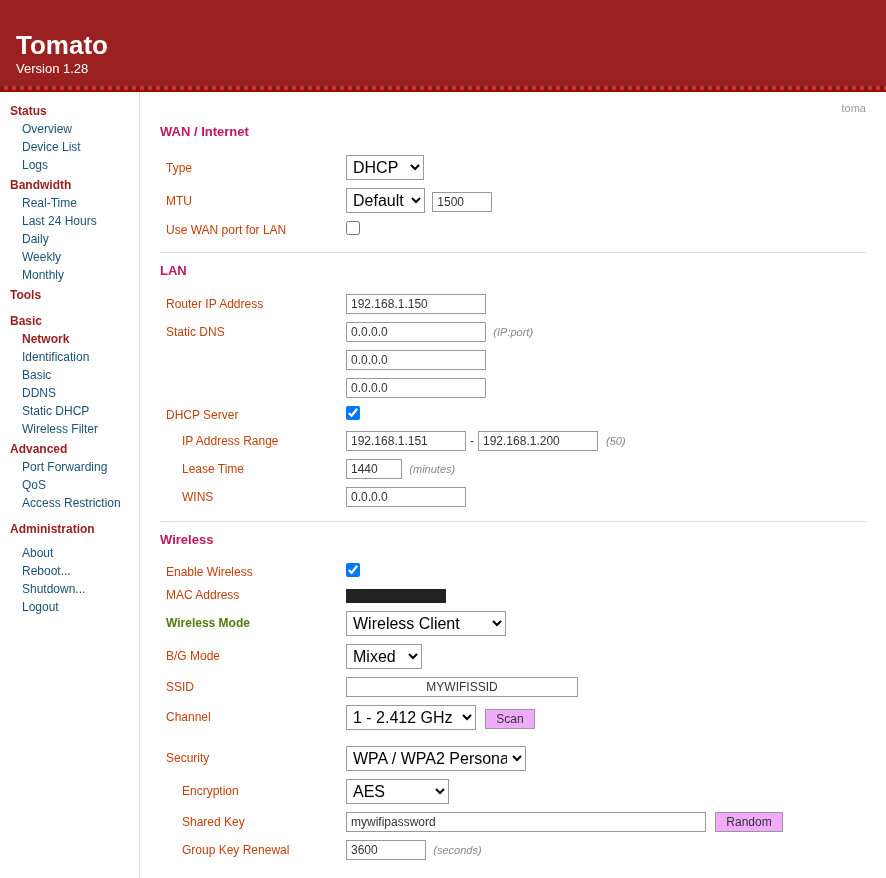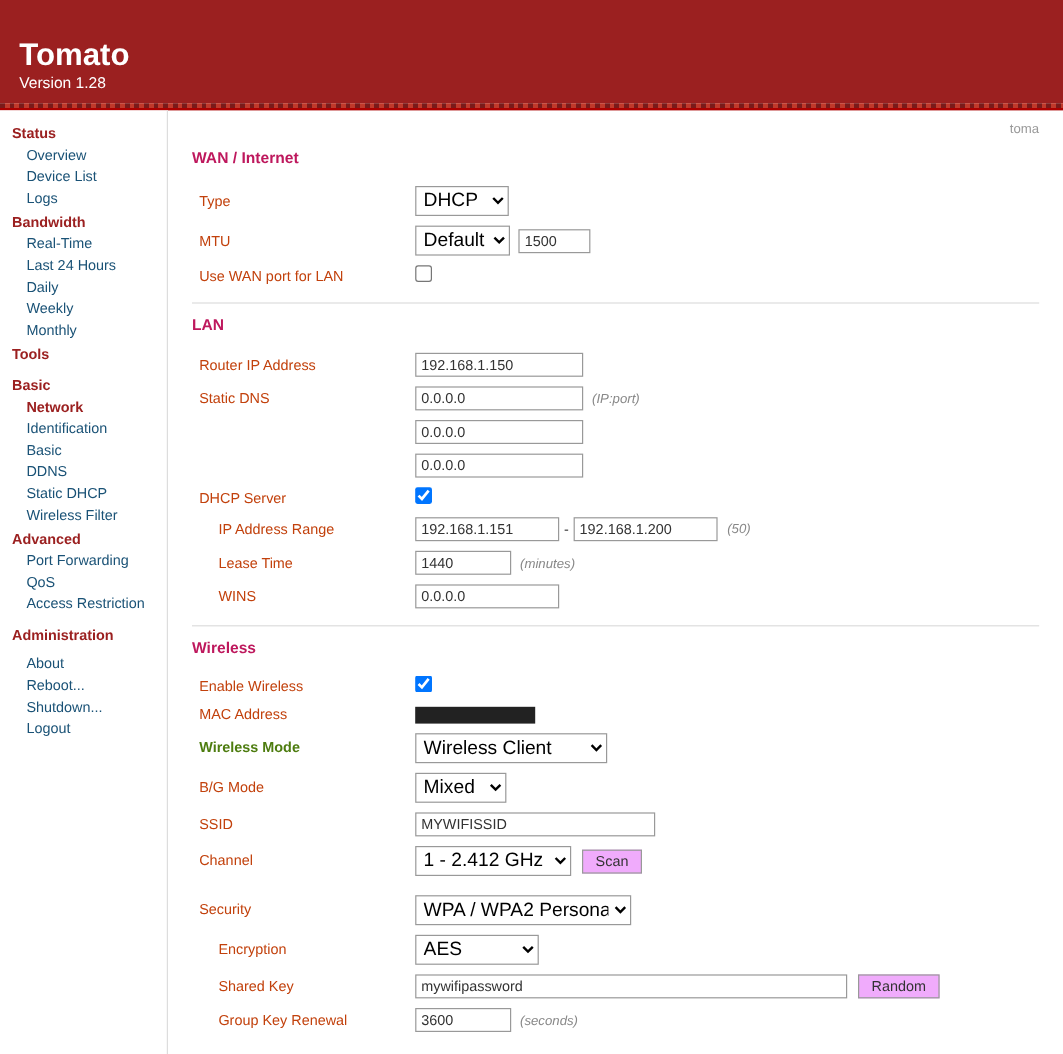--- a/index.html
+++ b/index.html
@@ -266,21 +266,21 @@
             <input type="text" style="width: 120px;" value="192.168.1.151">
             <span>-</span>
             <input type="text" style="width: 120px;" value="192.168.1.200">
             <span class="hint">(50)</span>
           </div>
         </td>
       </tr>
       <tr>
         <td class="label-col" style="padding-left:22px;">Lease Time</td>
         <td>
-          <input type="text" style="width: 80px;" value="1440">
+          <input type="text" style="width: 56px;" value="1440">
           <span class="hint">(minutes)</span>
         </td>
       </tr>
       <tr>
         <td class="label-col" style="padding-left:22px;">WINS</td>
         <td>
           <input type="text" style="width: 120px;" value="0.0.0.0">
         </td>
       </tr>
     </tbody>
@@ -319,21 +319,21 @@
           <select>
             <option>Mixed</option>
             <option>B Only</option>
             <option>G Only</option>
           </select>
         </td>
       </tr>
       <tr>
         <td class="label-col">SSID</td>
         <td>
-          <input type="text" style="width: 200px;" value="MYWIFISSID">
+          <input type="text" style="width: 232px; text-align: center;" value="MYWIFISSID">
         </td>
       </tr>
       <tr>
         <td class="label-col">Channel</td>
         <td>
           <select style="width:130px;">
             <option>1 - 2.412 GHz</option>
             <option>2 - 2.417 GHz</option>
             <option>6 - 2.437 GHz</option>
             <option>11 - 2.462 GHz</option>

